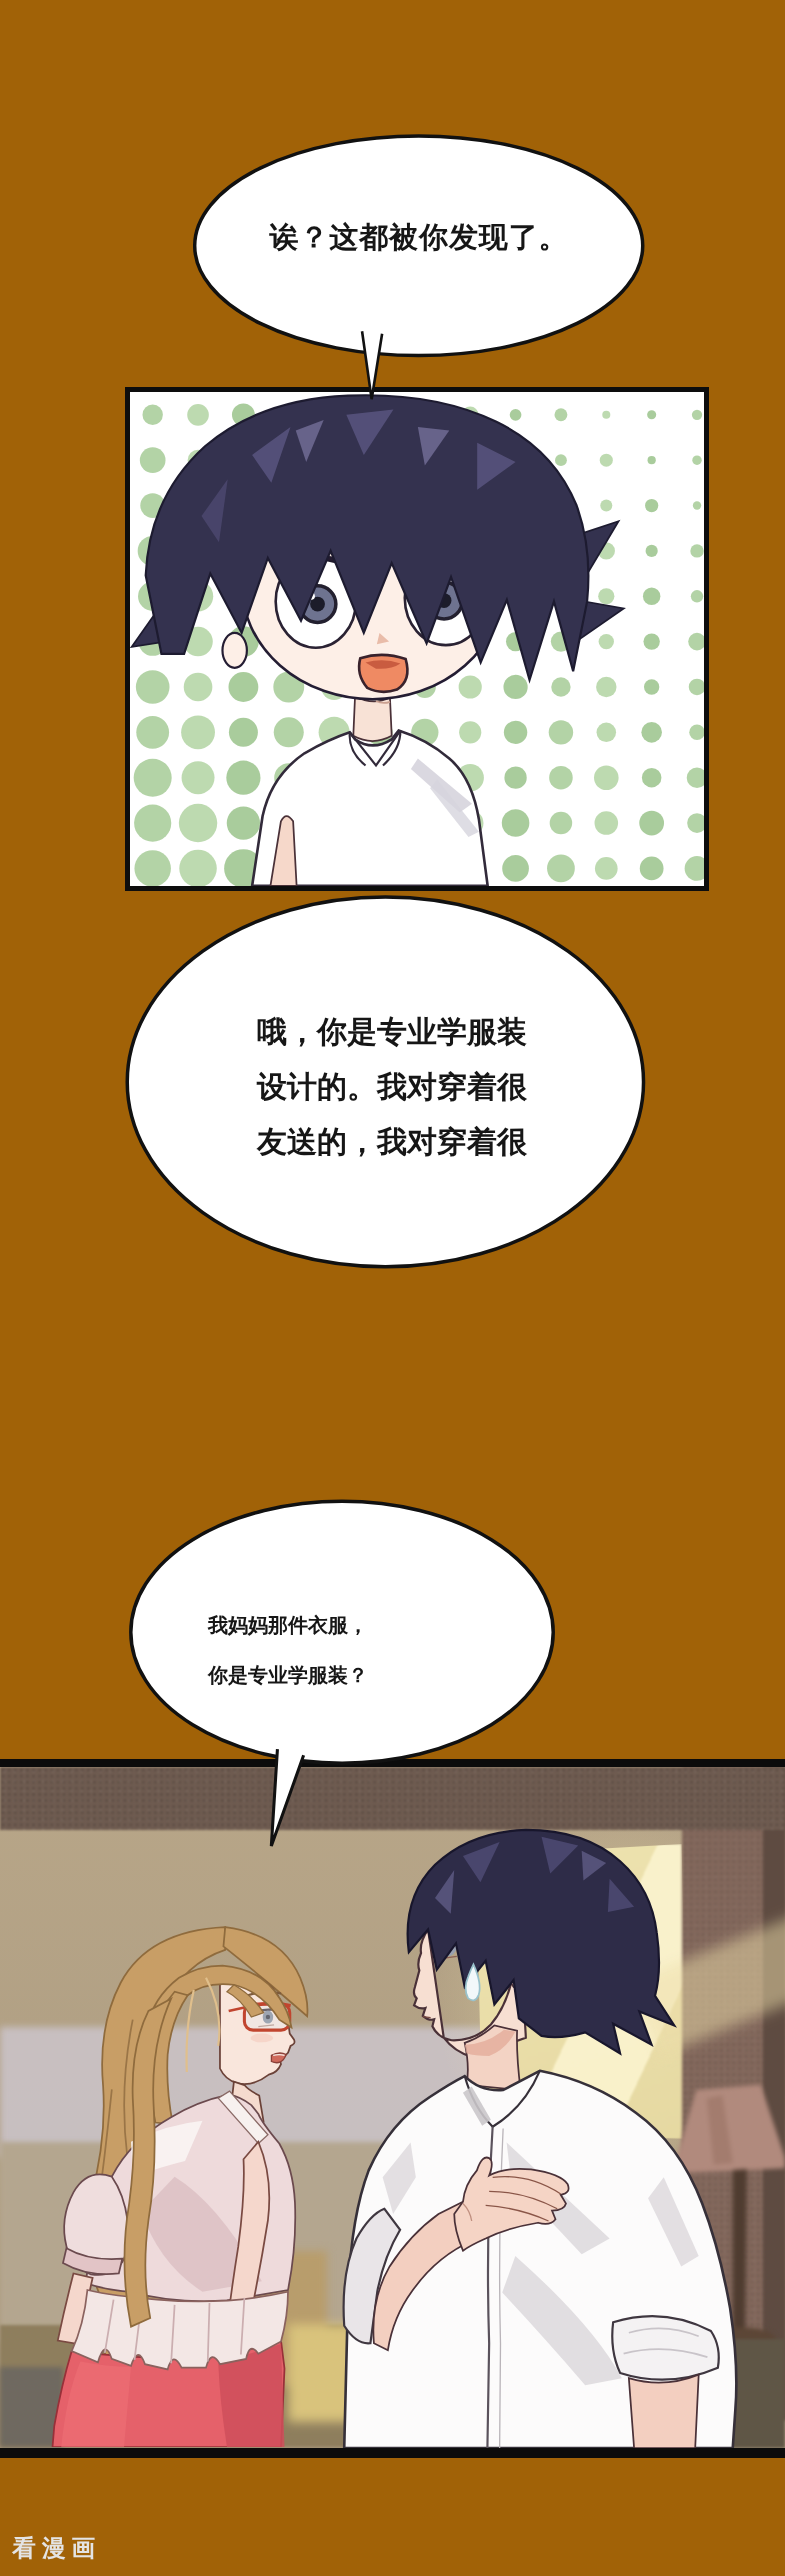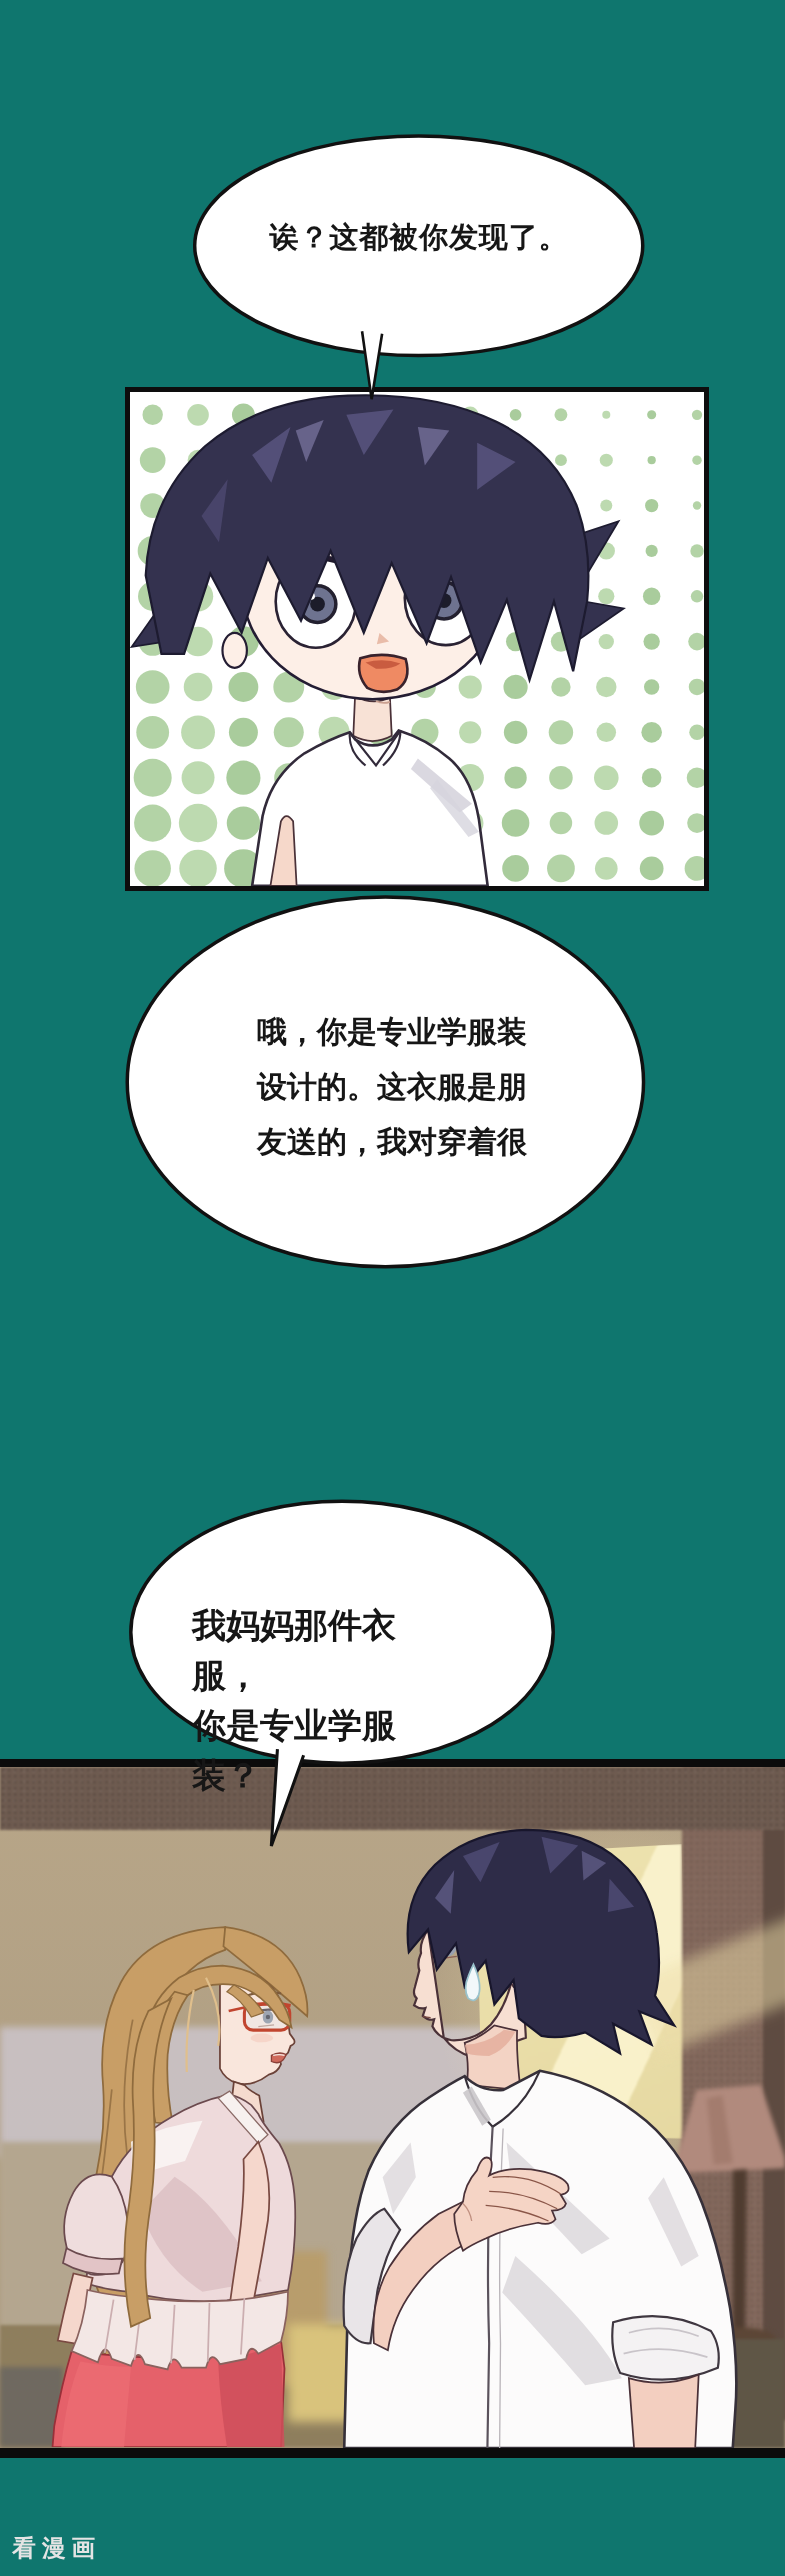--- a/index.html
+++ b/index.html
@@ -1,16 +1,16 @@
 <!DOCTYPE html>
 <html style="font-size:14px"><head>
 <meta charset="utf-8">
 <style>
   html,body{margin:0;padding:0;background:#ffffff;}
-  #page{position:relative;width:785px;height:2576px;background:#0f766e;overflow:hidden;
+  #page{position:relative;width:785px;height:2576px;background:#a16207;overflow:hidden;
         font-family:"Liberation Sans","DejaVu Sans",sans-serif;}
   .bubble{position:absolute;z-index:6;}
   .btext{position:absolute;z-index:7;color:#161616;font-weight:600;line-height:1;}
   .btext .ln{display:block;}
   #panel1{position:absolute;left:125px;top:387px;width:574px;height:494px;
           border:5.2px solid #0d0d0d;background:#ffffff;overflow:hidden;z-index:2;}
   #panel1 svg{position:absolute;left:0;top:0;}
   #panel2{position:absolute;left:0;top:1759px;width:785px;height:681px;
           border-top:8.7px solid #0b0b0b;border-bottom:10.5px solid #0b0b0b;
           background:linear-gradient(180deg,#b8a688 0%,#b1a084 45%,#aa997d 100%);
@@ -241,29 +241,29 @@
         <path d="M 190 44 L 222 32 L 202 80 Z" fill="#6d6890" opacity="0.9"></path>
       </g>
     </svg>
   </div>
 
   <svg class="bubble" style="left:122px;top:888px;" width="532" height="393" viewBox="0 0 610 450">
     <ellipse cx="302" cy="222" rx="296" ry="212" fill="#ffffff" stroke="#111111" stroke-width="4"></ellipse>
   </svg>
   <div class="btext" style="left:239px;top:1004px;width:288px;font-size:30px;line-height:55px;text-align:right;">
     <span class="ln">哦，你是专业学服装</span>
-    <span class="ln">设计的。这衣服是朋</span>
+    <span class="ln">设计的。我对穿着很</span>
     <span class="ln">友送的，我对穿着很</span>
   </div>
 
   <svg class="bubble" style="left:122px;top:1483px;" width="454" height="384" viewBox="0 0 520 440">
     <ellipse cx="252" cy="171" rx="242" ry="150" fill="#ffffff" stroke="#111111" stroke-width="4"></ellipse>
     <path d="M 178 305 L 171 416 L 208 312" fill="#ffffff" stroke="#111111" stroke-width="3.5"></path>
   </svg>
-  <div class="btext" style="left:192px;top:1600px;width:271px;font-size:34px;line-height:50px;text-align:left;">
+  <div class="btext" style="left:208px;top:1600px;width:271px;font-size:20px;line-height:50px;text-align:left;">
     <span class="ln">我妈妈那件衣服，</span>
     <span class="ln">你是专业学服装？</span>
   </div>
 
   <div id="panel2">
     <div class="layer" style="left:0;top:260px;width:493px;height:131px;background:#cac2c6;filter:blur(3.5px);opacity:.92;"></div>
     <div class="layer" style="left:0;top:375px;width:497px;height:201px;background:#b4a68f;filter:blur(2.6px);"></div>
     <div class="layer" style="left:0;top:558px;width:567px;height:122px;background:#8e7e5d;filter:blur(1.7px);"></div>
     <div class="layer" style="left:0;top:600px;width:63px;height:80px;background:#6f6960;filter:blur(2.6px);"></div>
     <div class="layer" style="left:131px;top:484px;width:196px;height:135px;background:#b89d6c;filter:blur(4.4px);"></div>

